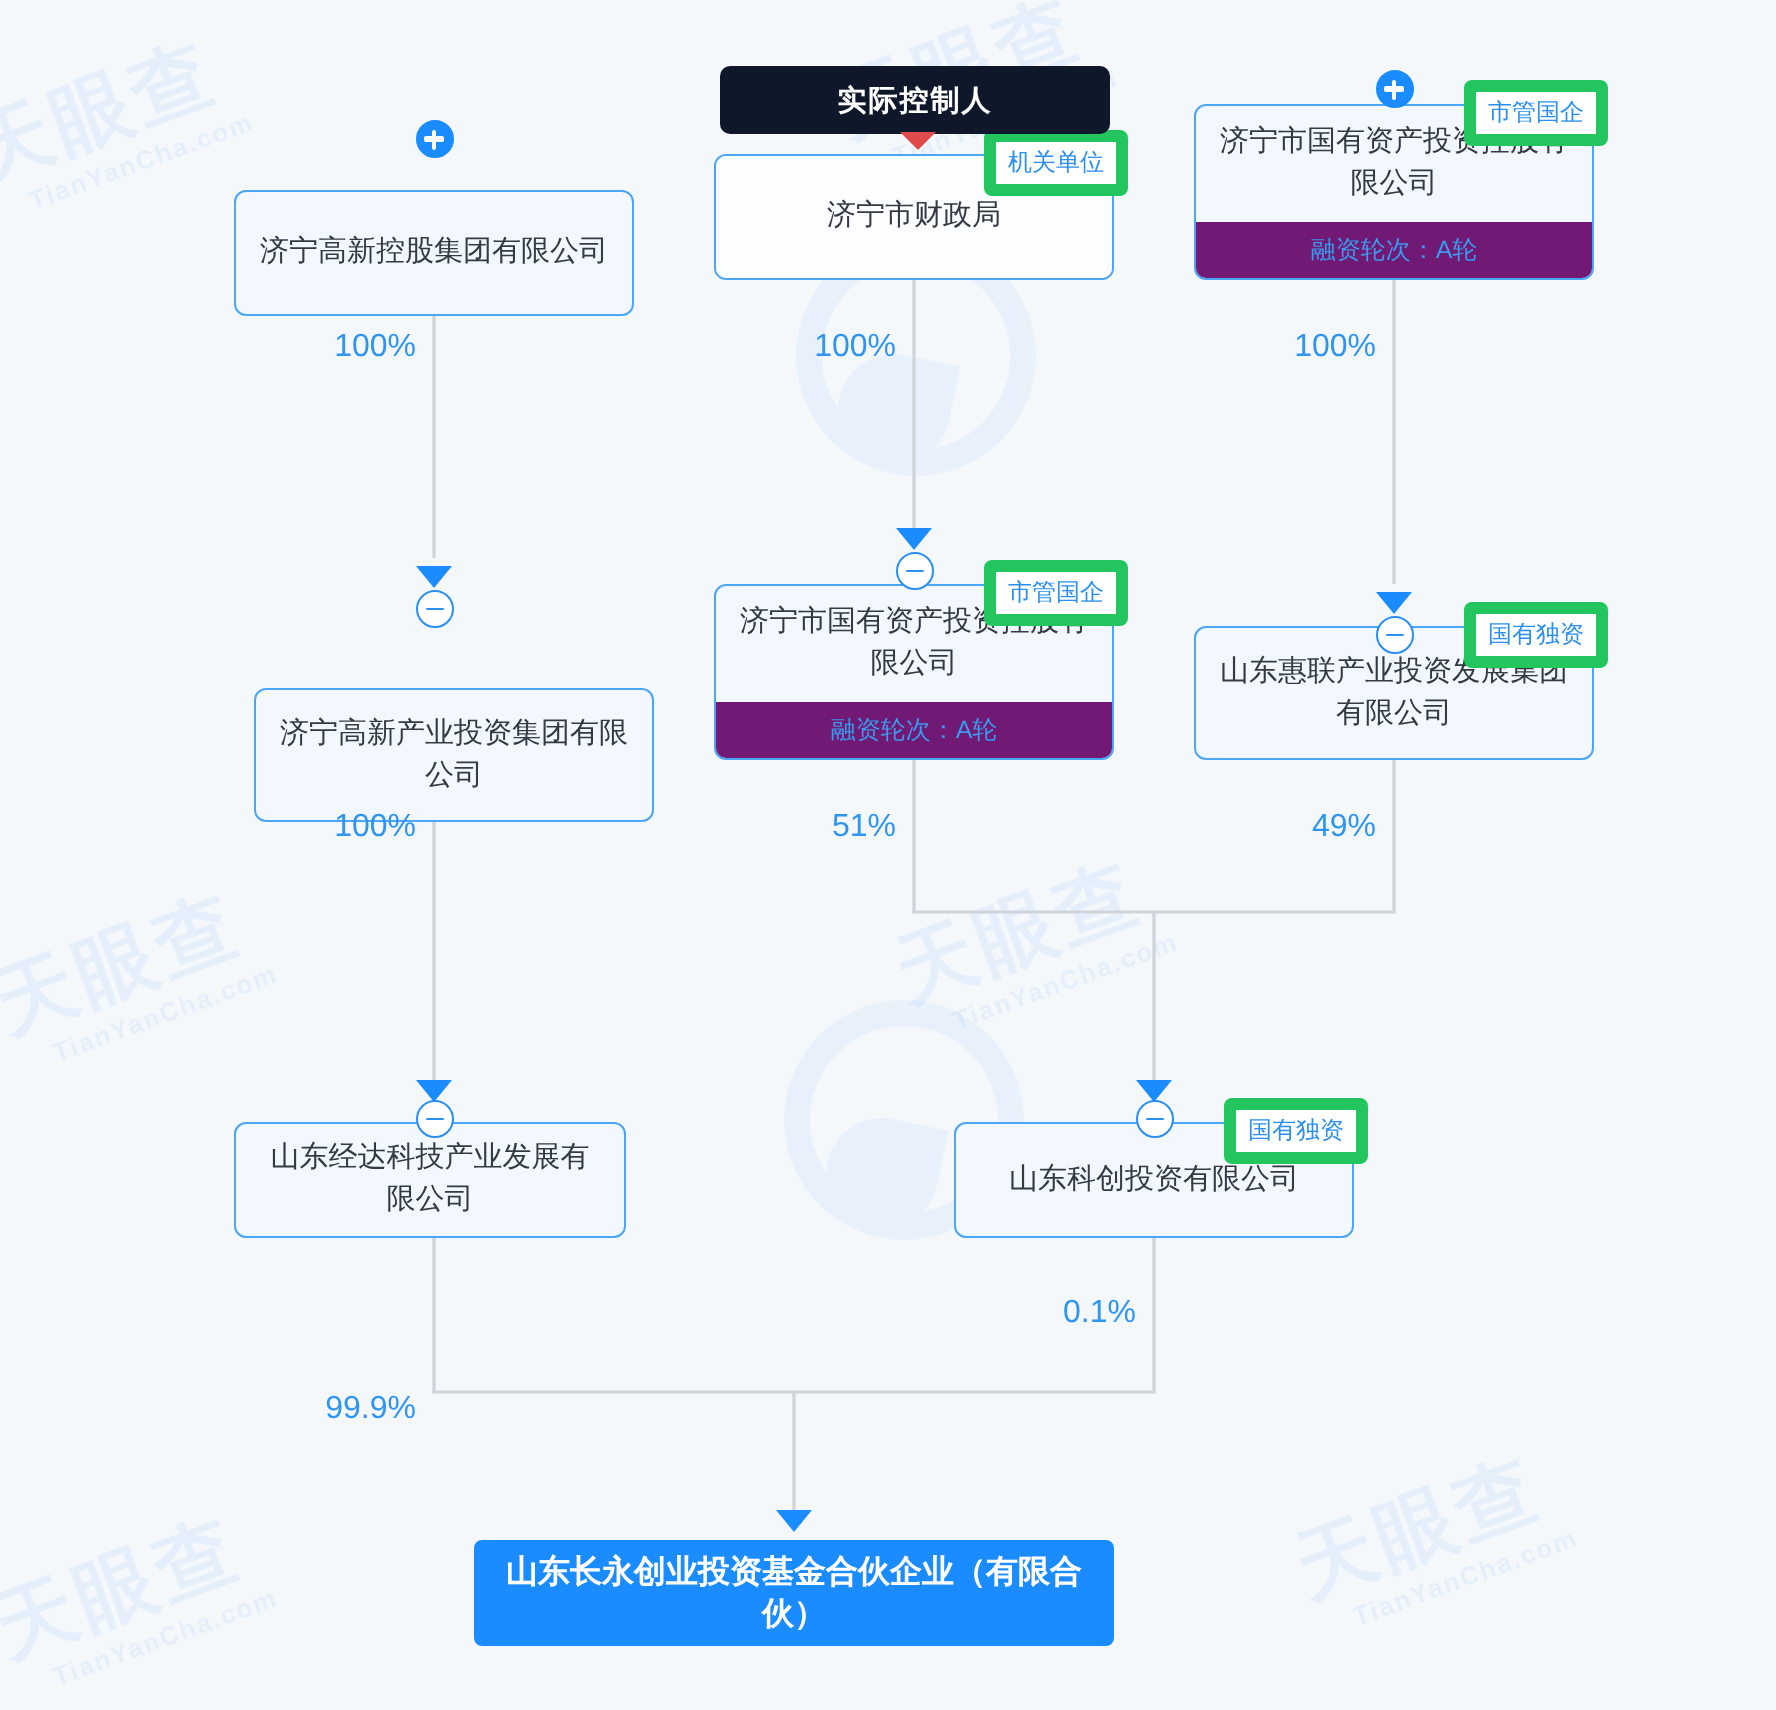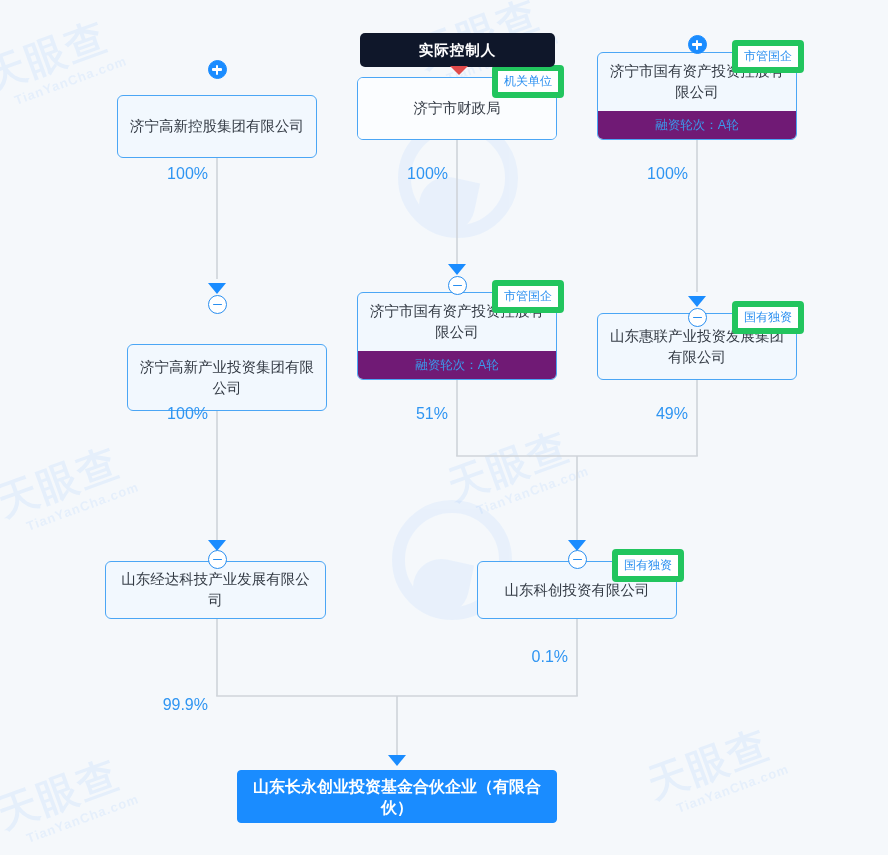--- a/index.html
+++ b/index.html
@@ -314,21 +314,21 @@
 
   <div class="arrowhead" style="left:688px; top:296px;"></div>
   <div class="toggle minus" style="left:687.5px; top:308px;"></div>
   <div class="node plain" style="left:597px; top:313px; width:200px; height:67px;">
     <div class="body">山东惠联产业投资发展集团有限公司</div>
     <div class="tag">国有独资</div>
   </div>
 
   <div class="arrowhead" style="left:208px; top:540px;"></div>
   <div class="toggle minus" style="left:207.5px; top:550px;"></div>
-  <div class="node plain" style="left:105px; top:561px; width:221px; height:58px;">
+  <div class="node plain" style="left:117px; top:561px; width:196px; height:58px;">
     <div class="body">山东经达科技产业发展有限公司</div>
   </div>
 
   <div class="arrowhead" style="left:568px; top:540px;"></div>
   <div class="toggle minus" style="left:567.5px; top:550px;"></div>
   <div class="node plain" style="left:477px; top:561px; width:200px; height:58px;">
     <div class="body">山东科创投资有限公司</div>
     <div class="tag">国有独资</div>
   </div>
 

